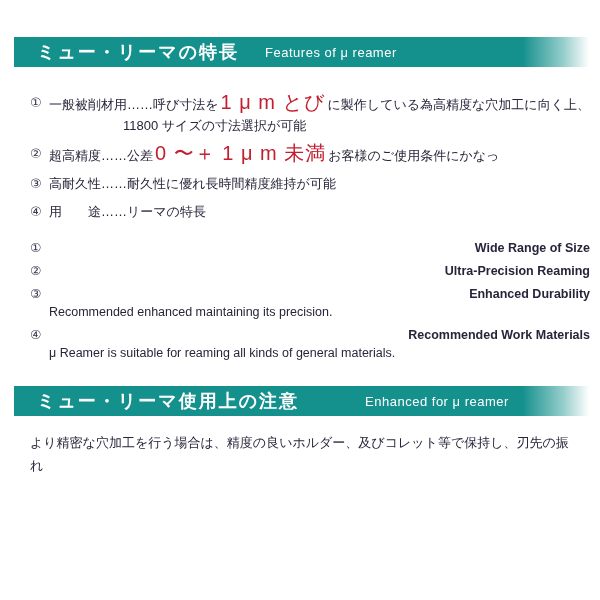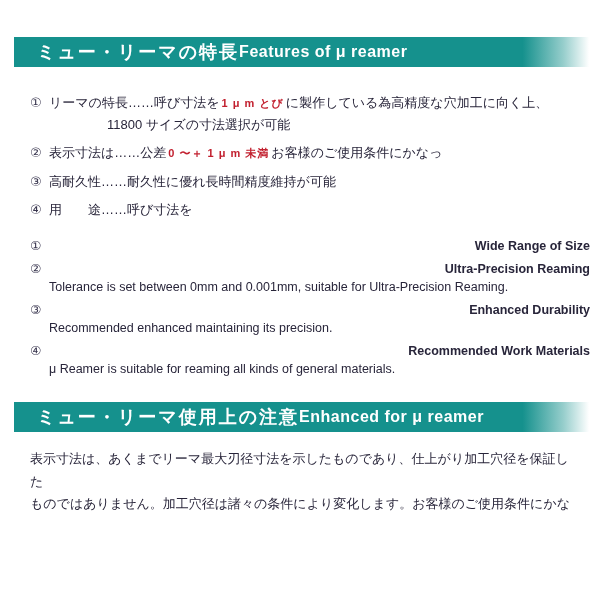--- a/index.html
+++ b/index.html
@@ -17,36 +17,36 @@
     display:flex; align-items:center;
     background:linear-gradient(to right,
       var(--teal) 0%, var(--teal) 88%,
       rgba(21,145,141,0.45) 95%, rgba(21,145,141,0) 99.5%);
   }
   .bar-jp {
     margin-left:23px; font-size:18px; font-weight:bold;
     color:#ffffff; letter-spacing:2px; white-space:nowrap;
   }
   .bar-en {
-    font-size:16px; font-weight:bold;
+    margin-left:26px; font-size:13px; font-weight:normal;
     color:#ffffff; letter-spacing:0.5px; white-space:nowrap;
   }
   .bar1 { margin-top:37px; }
-  .bar2 { margin-top:24px; }
+  .bar2 { margin-top:24px;gap:40px; }
 
   
   .jp-list { margin:25px 10px 0 30px; font-size:13px; line-height:21px; }
   .jp-item { display:flex; margin-bottom:7px; }
   .jp-item .num { flex:none; width:19px; font-size:13px; color:#3a3750; }
   .jp-item .txt { flex:1; }
   .red-big {
-    color:var(--red); font-weight:bold; font-size:11px;
+    color:var(--red); font-weight:normal; font-size:20px;
     letter-spacing:1px; padding:0 2px;
   }
-  .jp-line2 { margin-left:58px; }
+  .jp-line2 { margin-left:74px; }
 
   
   .en-list { margin:17px 10px 0 30px; font-size:12.5px; line-height:18px; }
   .en-item { display:flex; margin-bottom:5px; }
   .en-item .num { flex:none; width:19px; color:#3a3750; }
   .en-item .body { flex:1; }
   .en-title { font-weight:bold;text-align:right; }
 
   
   .para-block { margin:16px 25px 0 30px; font-size:13px; line-height:22.5px; }
@@ -59,52 +59,51 @@
 
   <div class="bar bar1">
     <span class="bar-jp">ミュー・リーマの特長</span>
     <span class="bar-en">Features of μ reamer</span>
   </div>
 
   <div class="jp-list">
     <div class="jp-item">
       <span class="num">①</span>
       <div class="txt">
-        <span>リーマの特長……呼び寸法を</span><span class="red-big">1 μ m とび</span><span>に製作している為高精度な穴加工に向く上、</span>
+        <span>一般被削材用……呼び寸法を</span><span class="red-big">1 μ m とび</span><span>に製作している為高精度な穴加工に向く上、</span>
         <div class="jp-line2">11800 サイズの寸法選択が可能</div>
       </div>
     </div>
     <div class="jp-item">
       <span class="num">②</span>
       <div class="txt">
-        <span>表示寸法は……公差</span><span class="red-big">0 〜＋ 1 μ m 未満</span><span>お客様のご使用条件にかなっ</span>
+        <span>超高精度……公差</span><span class="red-big">0 〜＋ 1 μ m 未満</span><span>お客様のご使用条件にかなっ</span>
       </div>
     </div>
     <div class="jp-item">
       <span class="num">③</span>
       <div class="txt">高耐久性……耐久性に優れ長時間精度維持が可能</div>
     </div>
     <div class="jp-item">
       <span class="num">④</span>
-      <div class="txt">用　　途……呼び寸法を</div>
+      <div class="txt">用　　途……リーマの特長</div>
     </div>
   </div>
 
   <div class="en-list">
     <div class="en-item">
       <span class="num">①</span>
       <div class="body">
         <div class="en-title">Wide Range of Size</div>
       </div>
     </div>
     <div class="en-item">
       <span class="num">②</span>
       <div class="body">
         <div class="en-title">Ultra-Precision Reaming</div>
-        <div>Tolerance is set between 0mm and 0.001mm, suitable for Ultra-Precision Reaming.</div>
       </div>
     </div>
     <div class="en-item">
       <span class="num">③</span>
       <div class="body">
         <div class="en-title">Enhanced Durability</div>
         <div>Recommended enhanced maintaining its precision.</div>
       </div>
     </div>
     <div class="en-item">
@@ -116,23 +115,18 @@
     </div>
   </div>
 
   <div class="bar bar2">
     <span class="bar-jp">ミュー・リーマ使用上の注意</span>
     <span class="bar-en">Enhanced for μ reamer</span>
   </div>
 
   <div class="para-block">
     <div class="para">
-      <div>表示寸法は、あくまでリーマ最大刃径寸法を示したものであり、仕上がり加工穴径を保証した</div>
-      <div>ものではありません。加工穴径は諸々の条件により変化します。お客様のご使用条件にかなっ</div>
-      <div>た寸法のリーマを選定して下さい。</div>
-    </div>
-    <div class="para">
       <div>より精密な穴加工を行う場合は、精度の良いホルダー、及びコレット等で保持し、刃先の振れ</div>
 
     </div>
   </div>
 
 </div>
 
 </body></html>

